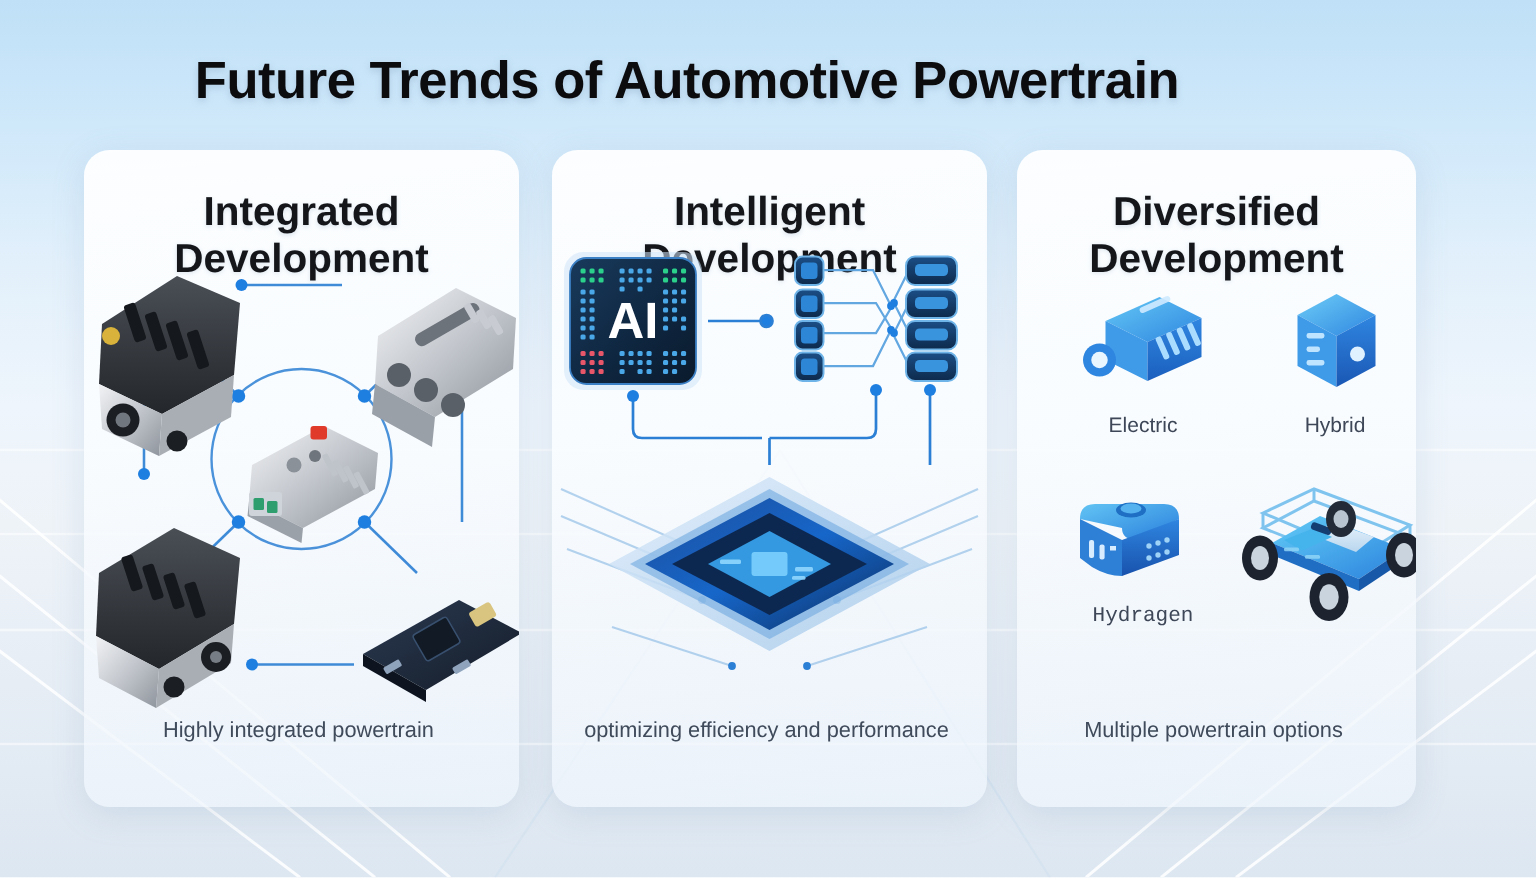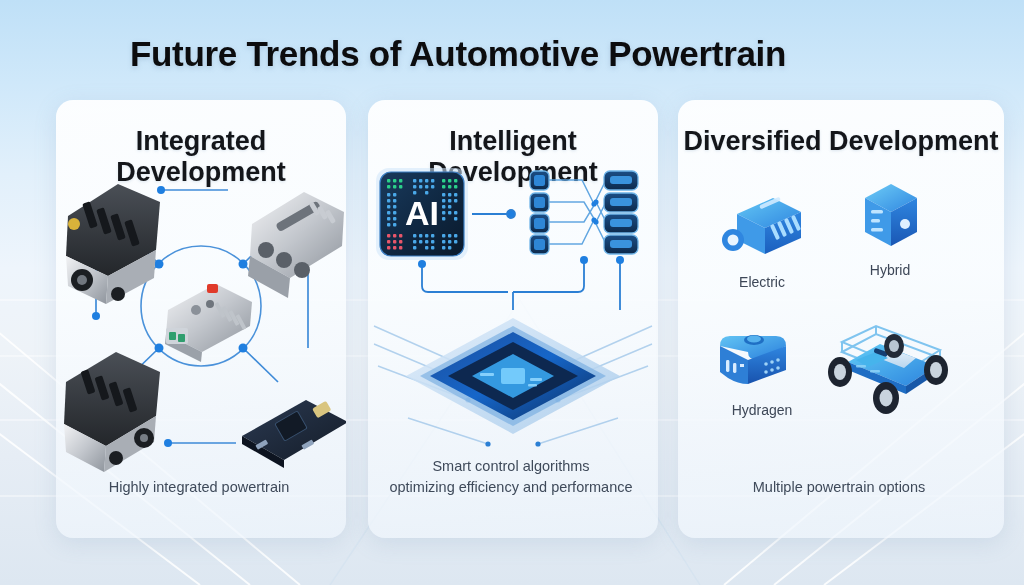--- a/index.html
+++ b/index.html
@@ -49,21 +49,21 @@
     background: linear-gradient(175deg,
         rgba(255,255,255,0.93) 0%,
         rgba(250,253,255,0.88) 42%,
         rgba(243,248,253,0.80) 74%,
         rgba(238,245,252,0.72) 100%);
     box-shadow: 0 5px 22px rgba(105,140,180,0.17);
     overflow: hidden;
   }
   #card1 { left: 56px;  width: 290px; }
   #card2 { left: 368px; width: 290px; }
-  #card3 { left: 678px; width: 326px; }
+  #card3 { left: 678px; width: 266px; }
 
   .card-title {
     position: absolute;
     top: 26px; left: 0; width: 100%;
     text-align: center;
     font-size: 27px;
     font-weight: bold;
     color: #14161a;
     text-shadow: 0 1px 3px rgba(150,175,200,0.3);
   }
@@ -448,21 +448,20 @@
         <rect x="133" y="210" width="24" height="16" rx="2" fill="#7fd2ff" opacity="0.85"></rect>
         <g fill="#8fd6ff" opacity="0.9">
           <rect x="112" y="215" width="14" height="3" rx="1"></rect>
           <rect x="162" y="220" width="12" height="3" rx="1"></rect>
           <rect x="160" y="226" width="9" height="2.5" rx="1"></rect>
         </g>
       </g>
     </svg>
 
     <div class="card-caption">
-      <span class="ln">Smart control algorithms</span>
       <span class="ln">optimizing efficiency and performance</span>
     </div>
   </div>
 
   <div class="card" id="card3">
     <div class="card-title">Diversified Development</div>
 
     <div class="icon-cell" style="left:24px; top:92px; width:120px;">
       <svg width="86" height="74" viewBox="0 0 86 74">
         <defs>
@@ -484,21 +483,21 @@
           <rect x="61" y="29" width="4" height="16" rx="1.5" transform="rotate(-24 63 37)"></rect>
           <rect x="68" y="26" width="4" height="16" rx="1.5" transform="rotate(-24 70 34)"></rect>
           <rect x="75" y="23" width="4" height="16" rx="1.5" transform="rotate(-24 77 31)"></rect>
         </g>
         <circle cx="14" cy="48" r="11" fill="#2f86e0"></circle>
           <circle cx="14" cy="48" r="5.5" fill="#e9f5ff"></circle>
       </svg>
       <div class="icon-label">Electric</div>
     </div>
 
-    <div class="icon-cell" style="left:152px; top:80px; width:120px;">
+    <div class="icon-cell" style="left:152px; top:92px; width:120px;">
       <svg width="86" height="74" viewBox="0 0 86 74">
         <defs>
           <linearGradient id="h1" x1="0" y1="0" x2="1" y2="1">
               <stop offset="0%" stop-color="#6ecdf7"></stop>
               <stop offset="100%" stop-color="#2f86e0"></stop>
             </linearGradient>
           <linearGradient id="h2" x1="0" y1="0" x2="0" y2="1">
               <stop offset="0%" stop-color="#2f86e0"></stop>
               <stop offset="100%" stop-color="#1a57b4"></stop>
             </linearGradient>
@@ -509,21 +508,21 @@
         <g fill="#bfe4ff">
           <rect x="24" y="30" width="12" height="3.6" rx="1.6"></rect>
           <rect x="24" y="39" width="9" height="3.6" rx="1.6"></rect>
           <rect x="24" y="48" width="12" height="3.6" rx="1.6"></rect>
         </g>
         <circle cx="58" cy="44" r="5" fill="#dff0ff"></circle>
       </svg>
       <div class="icon-label">Hybrid</div>
     </div>
 
-    <div class="icon-cell" style="left:20px; top:222px; width:128px;">
+    <div class="icon-cell" style="left:20px; top:222px; width:128px;font-family:Liberation Mono, monospace;">
       <svg width="96" height="72" viewBox="0 0 96 72">
         <defs>
           <linearGradient id="y1" x1="0" y1="0" x2="1" y2="1">
               <stop offset="0%" stop-color="#62c4f4"></stop>
               <stop offset="100%" stop-color="#2a7fdc"></stop>
             </linearGradient>
           <linearGradient id="y2" x1="0" y1="0" x2="0" y2="1">
               <stop offset="0%" stop-color="#2f86e0"></stop>
               <stop offset="100%" stop-color="#1852ad"></stop>
             </linearGradient>

